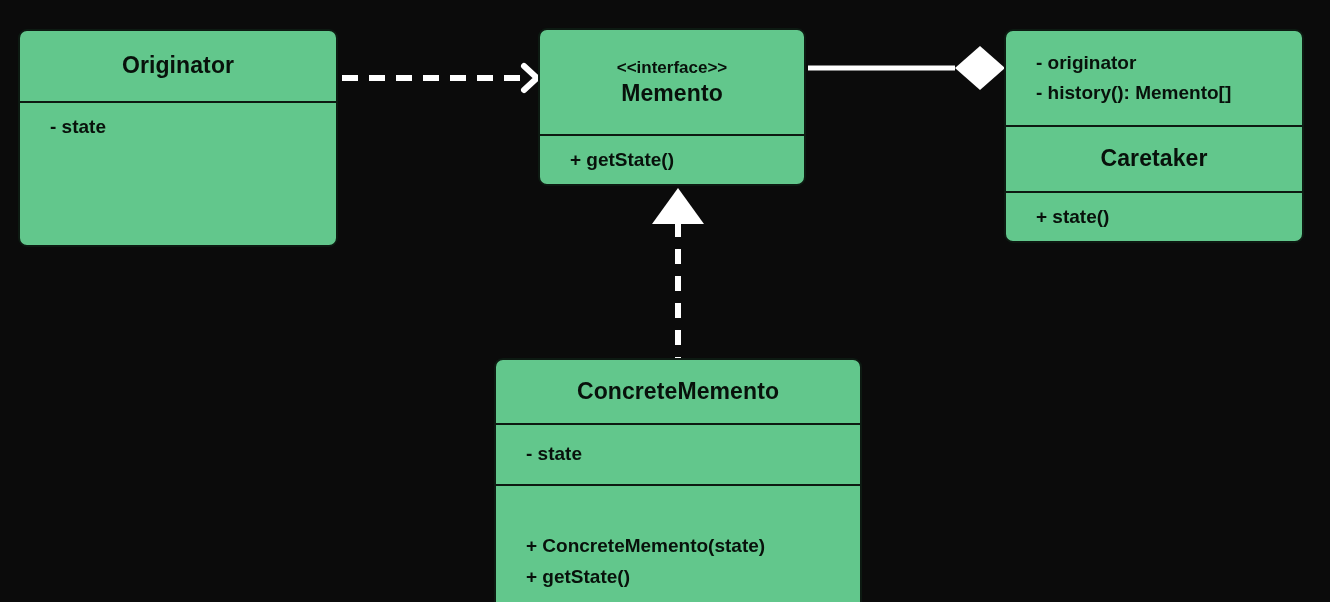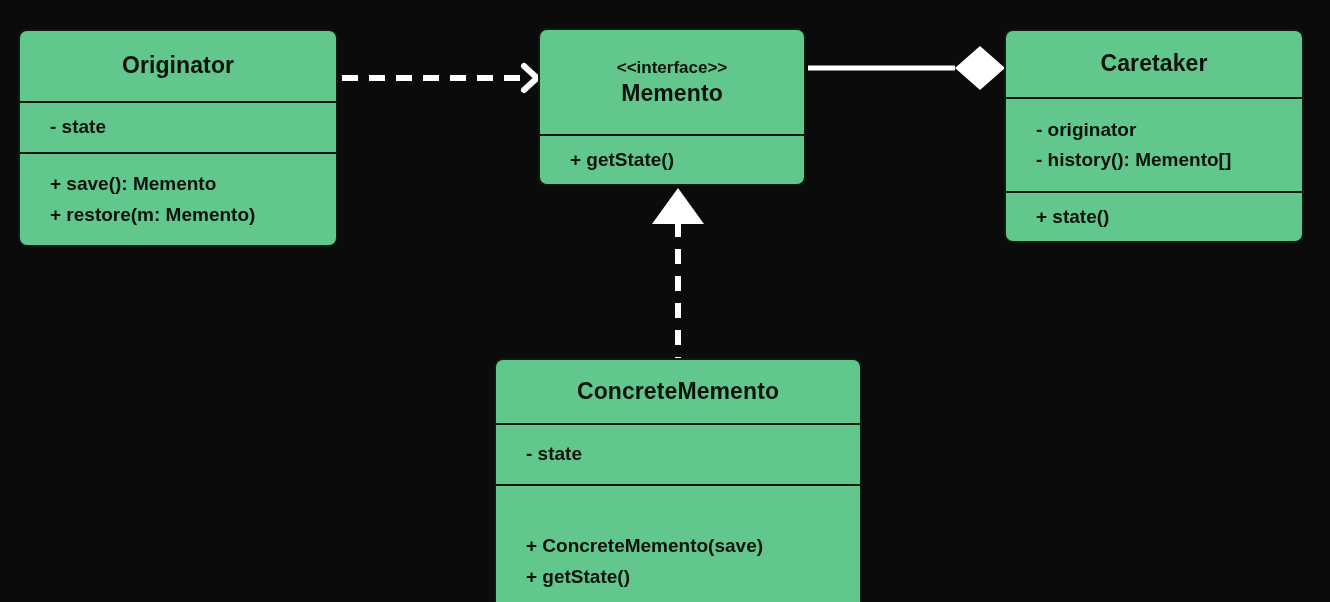--- a/index.html
+++ b/index.html
@@ -113,55 +113,51 @@
     </g>
   </svg>
 
   <div class="uml-class" id="box-originator">
     <div class="compartment header">
       <div class="class-name">Originator</div>
     </div>
     <div class="compartment attributes">
       <div class="member">- state</div>
     </div>
-    <div class="compartment operations">
-      <div class="member">+ save(): Memento</div>
-      <div class="member">+ restore(m: Memento)</div>
-    </div>
   </div>
 
   <div class="uml-class" id="box-memento">
     <div class="compartment header">
       <div class="stereotype">&lt;&lt;interface&gt;&gt;</div>
       <div class="class-name">Memento</div>
     </div>
     <div class="compartment operations">
       <div class="member">+ getState()</div>
     </div>
   </div>
 
   <div class="uml-class" id="box-caretaker">
-    <div class="compartment header">
-      <div class="class-name">Caretaker</div>
-    </div>
     <div class="compartment attributes">
       <div class="member">- originator</div>
       <div class="member">- history(): Memento[]</div>
+    </div>
+    <div class="compartment header">
+      <div class="class-name">Caretaker</div>
     </div>
     <div class="compartment operations">
       <div class="member">+ state()</div>
     </div>
   </div>
 
   <div class="uml-class" id="box-concretememento">
     <div class="compartment header">
       <div class="class-name">ConcreteMemento</div>
     </div>
     <div class="compartment attributes">
       <div class="member">- state</div>
     </div>
     <div class="compartment operations">
-      <div class="member">+ ConcreteMemento(save)</div>
+      <div class="member">+ ConcreteMemento(state)</div>
       <div class="member">+ getState()</div>
     </div>
   </div>
 
 </div>
 
 </body></html>

